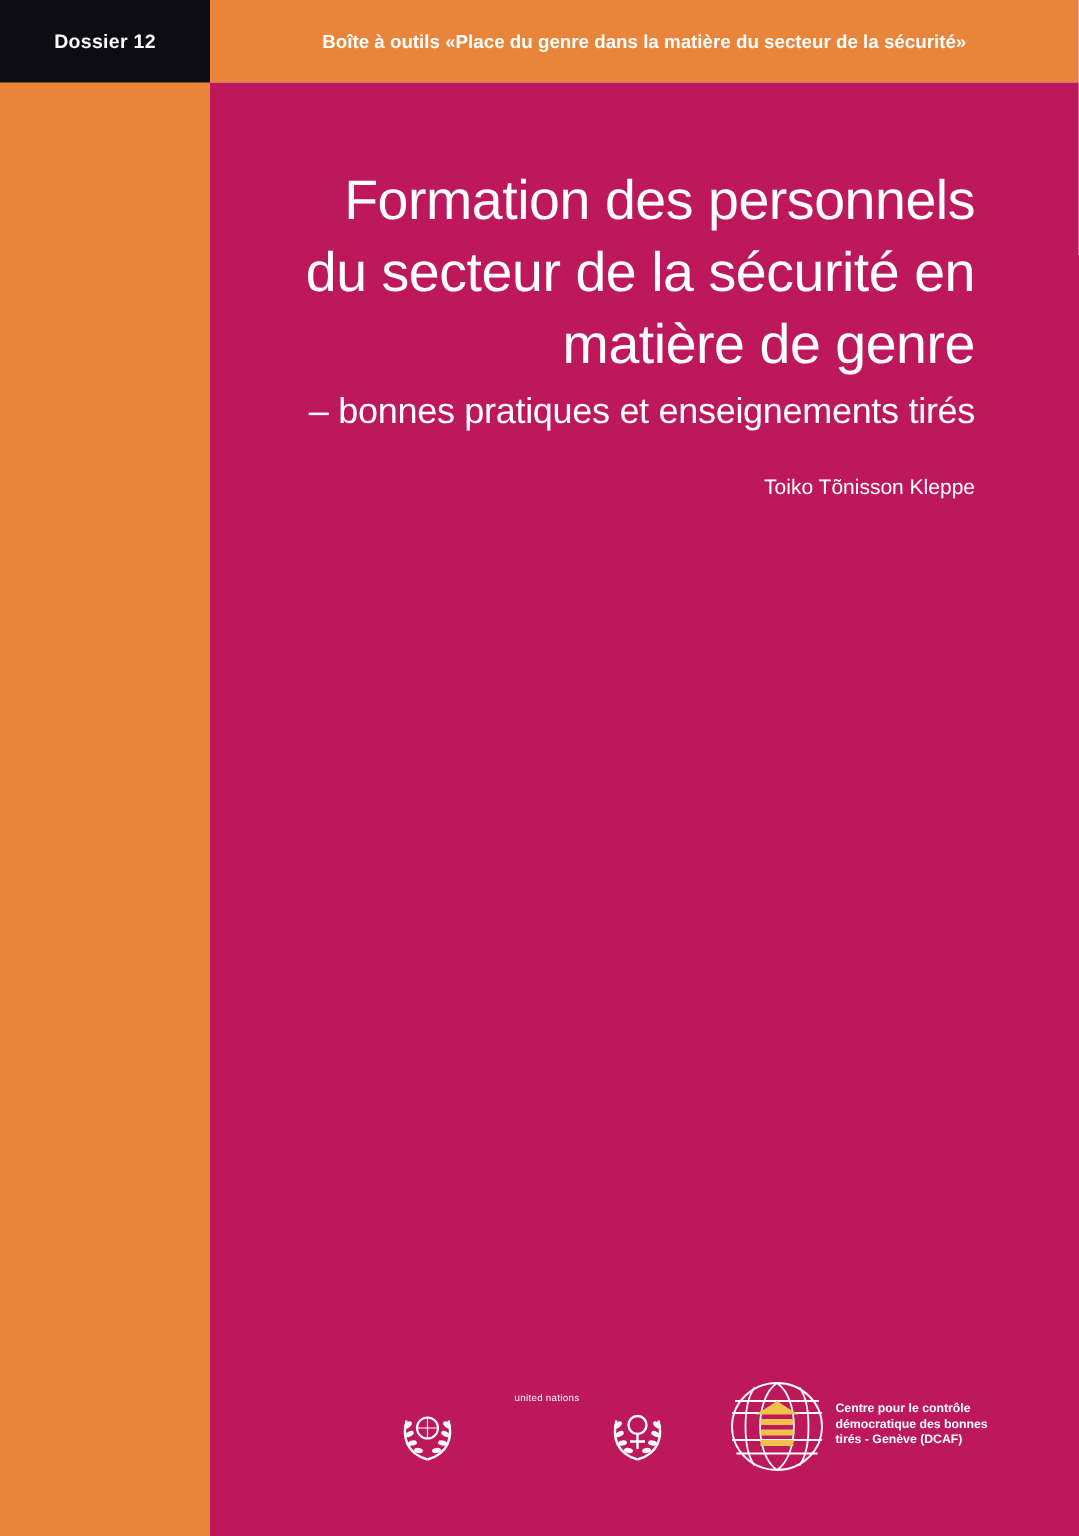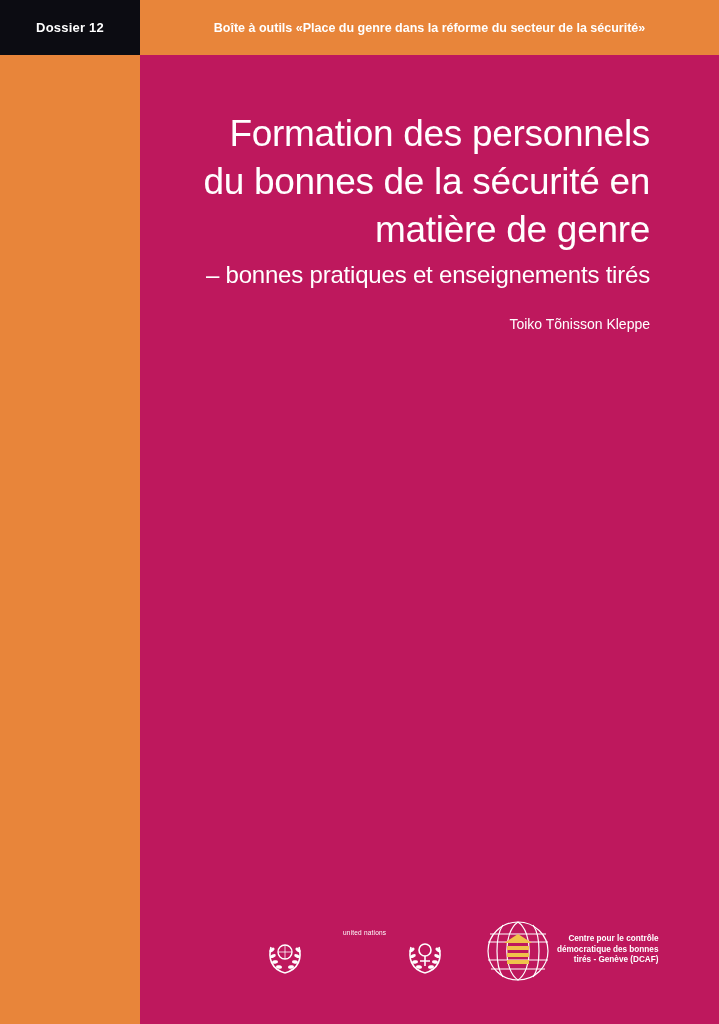--- a/index.html
+++ b/index.html
@@ -145,21 +145,20 @@
     height: 40px;
   }
   .wreath.left { left: 0px; }
   .wreath.right { left: 140px; }
   .logo-dcaf {
     position: absolute;
     left: 345px;
     top: -4px;
     width: 210px;
     height: 66px;
-    text-align: right;
   }
   .dcaf-globe {
     position: absolute;
     left: 0;
     top: 0;
     width: 66px;
     height: 62px;
   }
   .dcaf-text {
     position: absolute;
@@ -176,29 +175,29 @@
 
 <div class="page">
 
   <div class="spine"></div>
 
   <div class="dossier-band">
     <span class="dossier-band-label">Dossier 12</span>
   </div>
 
   <div class="header-band">
-    <span class="header-band-label">Boîte à outils «Place du genre dans la réforme du secteur de la sécurité»</span>
+    <span class="header-band-label">Boîte à outils «Place du genre dans la matière du secteur de la sécurité»</span>
   </div>
 
   <div class="body-area">
 
     <div class="title-block">
       <h1 class="main-title">
         <span>Formation des personnels</span><br>
-        <span>du bonnes de la sécurité en</span><br>
+        <span>du secteur de la sécurité en</span><br>
         <span>matière de genre</span>
       </h1>
       <p class="subtitle">– bonnes pratiques et enseignements tirés</p>
       <p class="author">Toiko Tõnisson Kleppe</p>
     </div>
 
     <div class="logos">
 
       <div class="logo-instraw">
         <svg class="wreath left" viewBox="0 0 40 40">

